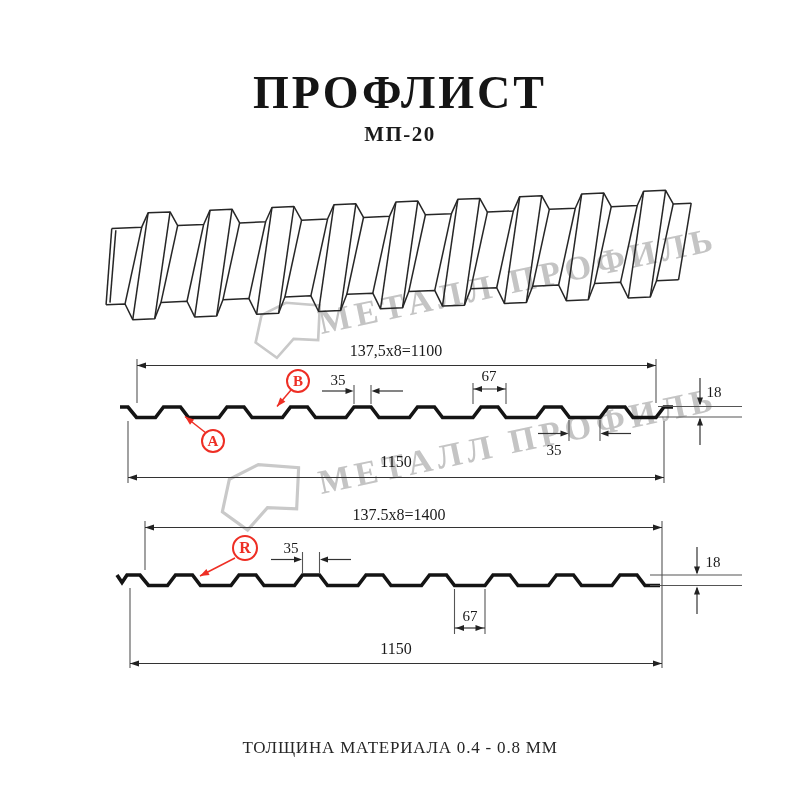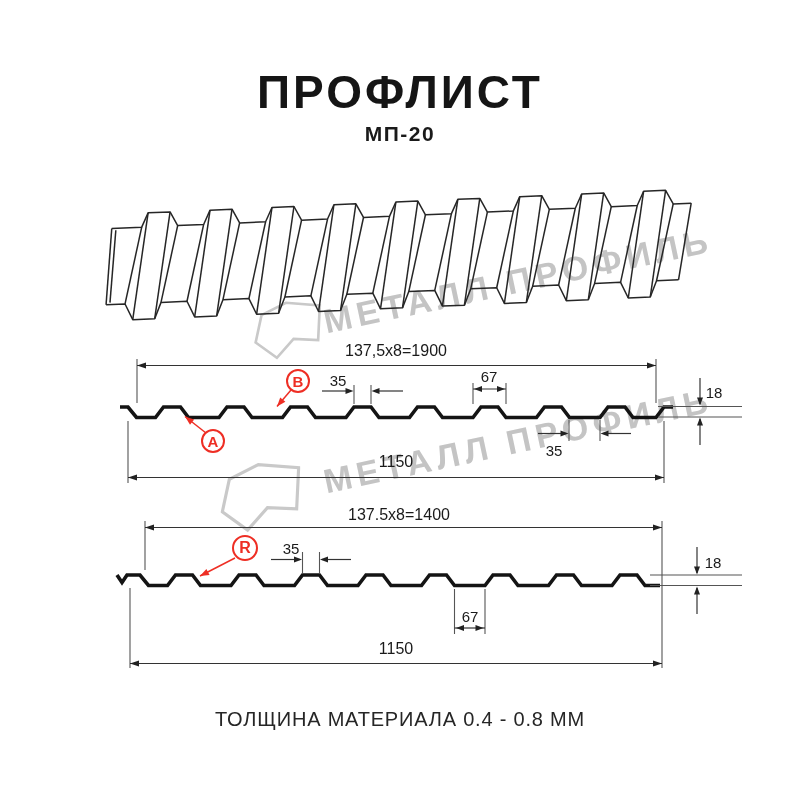--- a/index.html
+++ b/index.html
@@ -1,31 +1,31 @@
 <!DOCTYPE html>
 <html style="--red: #ee2e24; --wm: #c4c4c4;"><head>
 <meta charset="utf-8">
 <style>
   html,body{margin:0;padding:0;background:#ffffff;}
   #stage{position:relative;width:800px;height:800px;background:#ffffff;overflow:hidden;
-         font-family:Liberation Sans, sans-serif;text-align:right;}
+         font-family:Liberation Serif, serif;text-align:right;}
   .abs{position:absolute;transform:translate(-50%,-50%);white-space:nowrap;}
   #page-title{font-size:46px;font-weight:800;letter-spacing:3px;color:#151515;z-index:3;}
   #page-subtitle{font-size:21px;font-weight:700;letter-spacing:1.5px;color:#1a1a1a;z-index:3;}
   .wm-text{font-size:34px;font-weight:700;letter-spacing:5px;color:var(--wm,#c4c4c4);
            z-index:1;transform:translate(-50%,-50%) rotate(-12deg);}
   .wm-logo{position:absolute;z-index:1;transform:rotate(-12deg);}
   .dim{font-size:15px;color:#1a1a1a;z-index:3;}
   .dimw{font-size:16px;color:#1a1a1a;z-index:3;}
   .circle-label{box-sizing:border-box;width:24px;height:24px;border:2.5px solid var(--red,#ee2e24);
       border-radius:50%;color:var(--red,#ee2e24);font-size:15px;font-weight:700;
       display:flex;align-items:center;justify-content:center;background:rgba(255,255,255,.0);
       z-index:4;line-height:1;}
   #r-label{width:26px;height:26px;font-size:16px;}
-  #footer-note{font-size:20px;font-weight:500;letter-spacing:.8px;color:#262626;z-index:3;}
+  #footer-note{font-size:17px;font-weight:500;letter-spacing:.8px;color:#262626;z-index:3;margin-top:29px;}
   #linework{position:absolute;left:0;top:0;z-index:2;}
   #sheet-3d{position:absolute;left:0;top:0;z-index:2;}
 </style>
 </head>
 <body>
 
 <div id="stage">
 
   <div id="page-title" class="abs" style="left:400px;top:92px;">ПРОФЛИСТ</div>
   <div id="page-subtitle" class="abs" style="left:400px;top:134px;">МП-20</div>
@@ -148,21 +148,21 @@
       <polygon points="456.0,628.0 464.0,625.0 464.0,631.0" fill="#222"></polygon>
       <polygon points="483.5,628.0 475.5,631.0 475.5,625.0" fill="#222"></polygon>
       <line x1="130" y1="588" x2="130" y2="668" stroke="#555" stroke-width="1.1"></line>
       <line x1="130" y1="663.5" x2="662" y2="663.5" stroke="#333" stroke-width="1.2"></line>
       <polygon points="130.0,663.5 139.0,660.5 139.0,666.5" fill="#222"></polygon>
       <polygon points="662.0,663.5 653.0,666.5 653.0,660.5" fill="#222"></polygon>
       <line x1="235" y1="558" x2="200" y2="576" stroke="#ee2e24" stroke-width="1.5"></line>
       <polygon points="200.0,576.0 206.4,568.9 209.6,574.9" fill="#ee2e24"></polygon>
     </svg>
 
-  <div class="dimw abs" style="left:396px;top:351px;">137,5x8=1900</div>
+  <div class="dimw abs" style="left:396px;top:351px;">137,5x8=1100</div>
   <div class="dim abs" style="left:338px;top:380px;">35</div>
   <div class="dim abs" style="left:489px;top:376px;">67</div>
   <div class="dim abs" style="left:714px;top:392px;">18</div>
   <div class="dim abs" style="left:554px;top:450px;">35</div>
   <div class="dimw abs" style="left:396px;top:462px;">1150</div>
   <div class="circle-label abs" style="left:213px;top:441px;">A</div>
   <div class="circle-label abs" style="left:298px;top:381px;">B</div>
 
   <div class="dimw abs" style="left:399px;top:515px;">137.5x8=1400</div>
   <div class="dim abs" style="left:291px;top:548px;">35</div>

